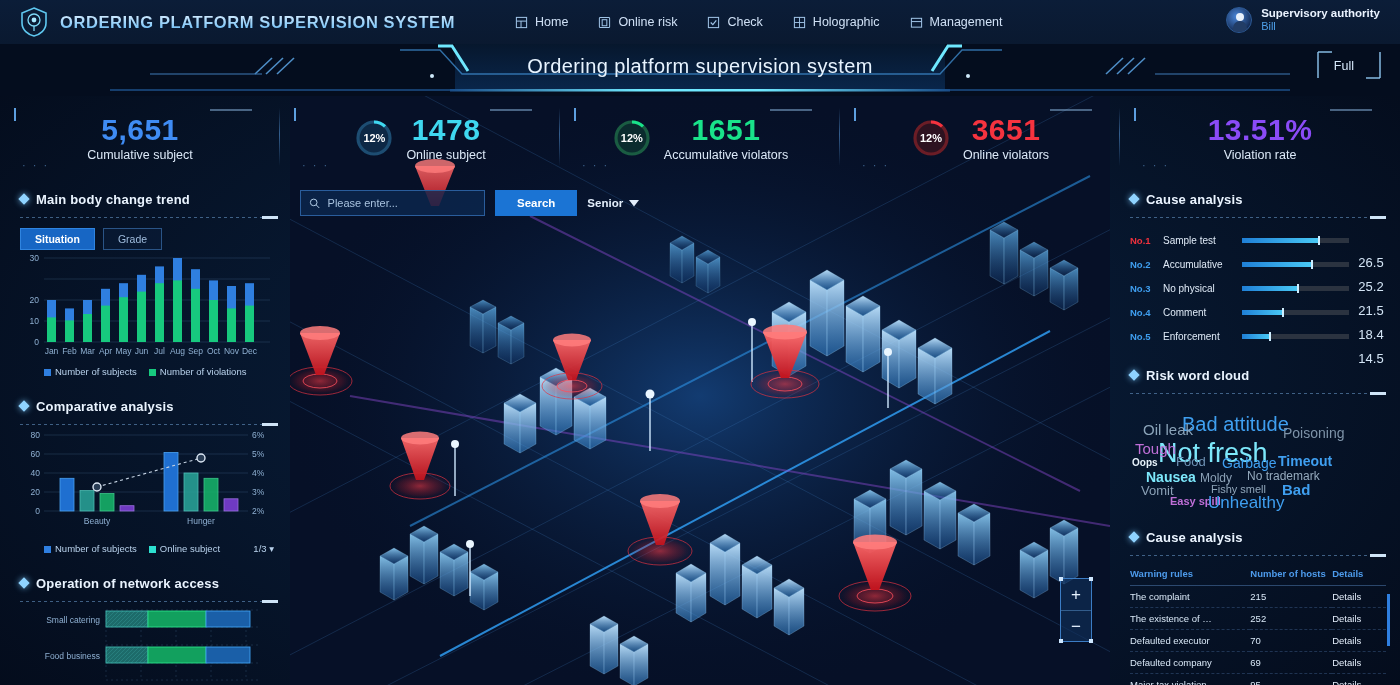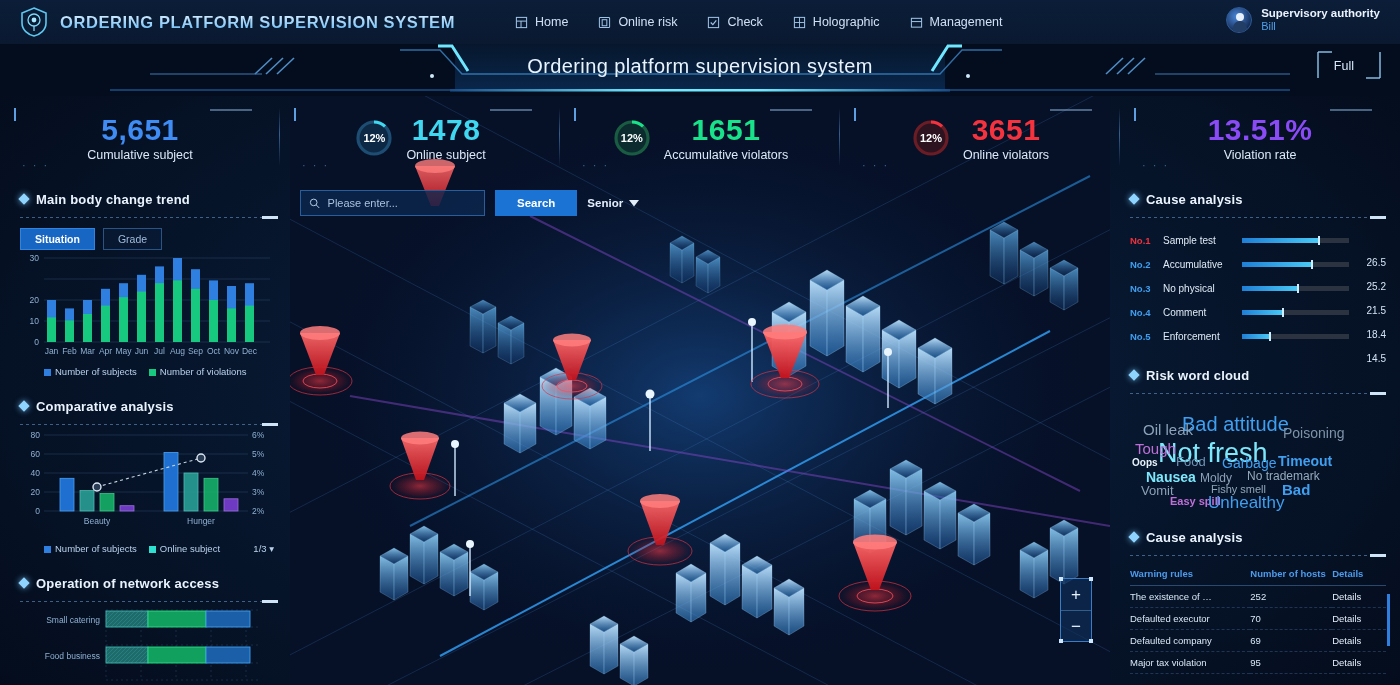--- a/index.html
+++ b/index.html
@@ -88,21 +88,21 @@
   .pager { margin-left:auto; font-size:9.5px; color:#b9d2ec; cursor:pointer; }
 
   
   .cause-row { display:flex; align-items:center; height:24px; font-size:10px; gap:7px; }
   .cause-no { width:26px; font-size:9.5px; font-weight:bold; flex:0 0 auto; }
   .cause-name { width:72px; color:#dfeaf7; flex:0 0 auto; font-size:10px; }
   .cause-track { flex:1 1 auto; height:5px; background:#2b3340; position:relative; }
   .cause-fill { position:absolute; left:0; top:0; height:5px;
     background: linear-gradient(90deg,#1f7fd6,#49c9f5); }
   .cause-fill:after { content:""; position:absolute; right:-1px; top:-2px; width:2px; height:9px; background:#cfeeff; }
-  .cause-val { width:30px; text-align:right; font-size:10px; color:#d4e5f6; flex:0 0 auto;margin-top:44px; }
+  .cause-val { width:30px; text-align:center; font-size:13px; color:#d4e5f6; flex:0 0 auto;margin-top:44px; }
 
   
   .cloud { position:relative; height:118px; margin-top:8px; }
   .cloud span { position:absolute; white-space:nowrap; line-height:1; }
 
   
   .tbl { width:100%; border-collapse:collapse; margin-top:8px; }
   .tbl th { font-size:9.5px; color:#4d9bec; text-align:left; font-weight:bold; padding:4px 0 6px 0; }
   .tbl td { font-size:9.5px; color:#d9e8f7; padding:5px 0; }
   .tbl tr.hdr { border-bottom:1px solid rgba(90,140,200,.45); }
@@ -873,20 +873,25 @@
       <div class="panel-rule"></div>
       <div class="tbl-wrap">
         <table class="tbl">
           <tbody>
               <tr class="hdr">
             <th style="width:47%">Warning rules</th>
             <th style="width:32%">Number of hosts</th>
             <th style="width:21%">Details</th>
           </tr>
           <tr class="row">
+            <td>The complaint</td>
+            <td>215</td>
+            <td class="det">Details</td>
+          </tr>
+          <tr class="row">
             <td>The existence of …</td>
             <td>252</td>
             <td class="det">Details</td>
           </tr>
           <tr class="row">
             <td>Defaulted executor</td>
             <td>70</td>
             <td class="det">Details</td>
           </tr>
           <tr class="row">

